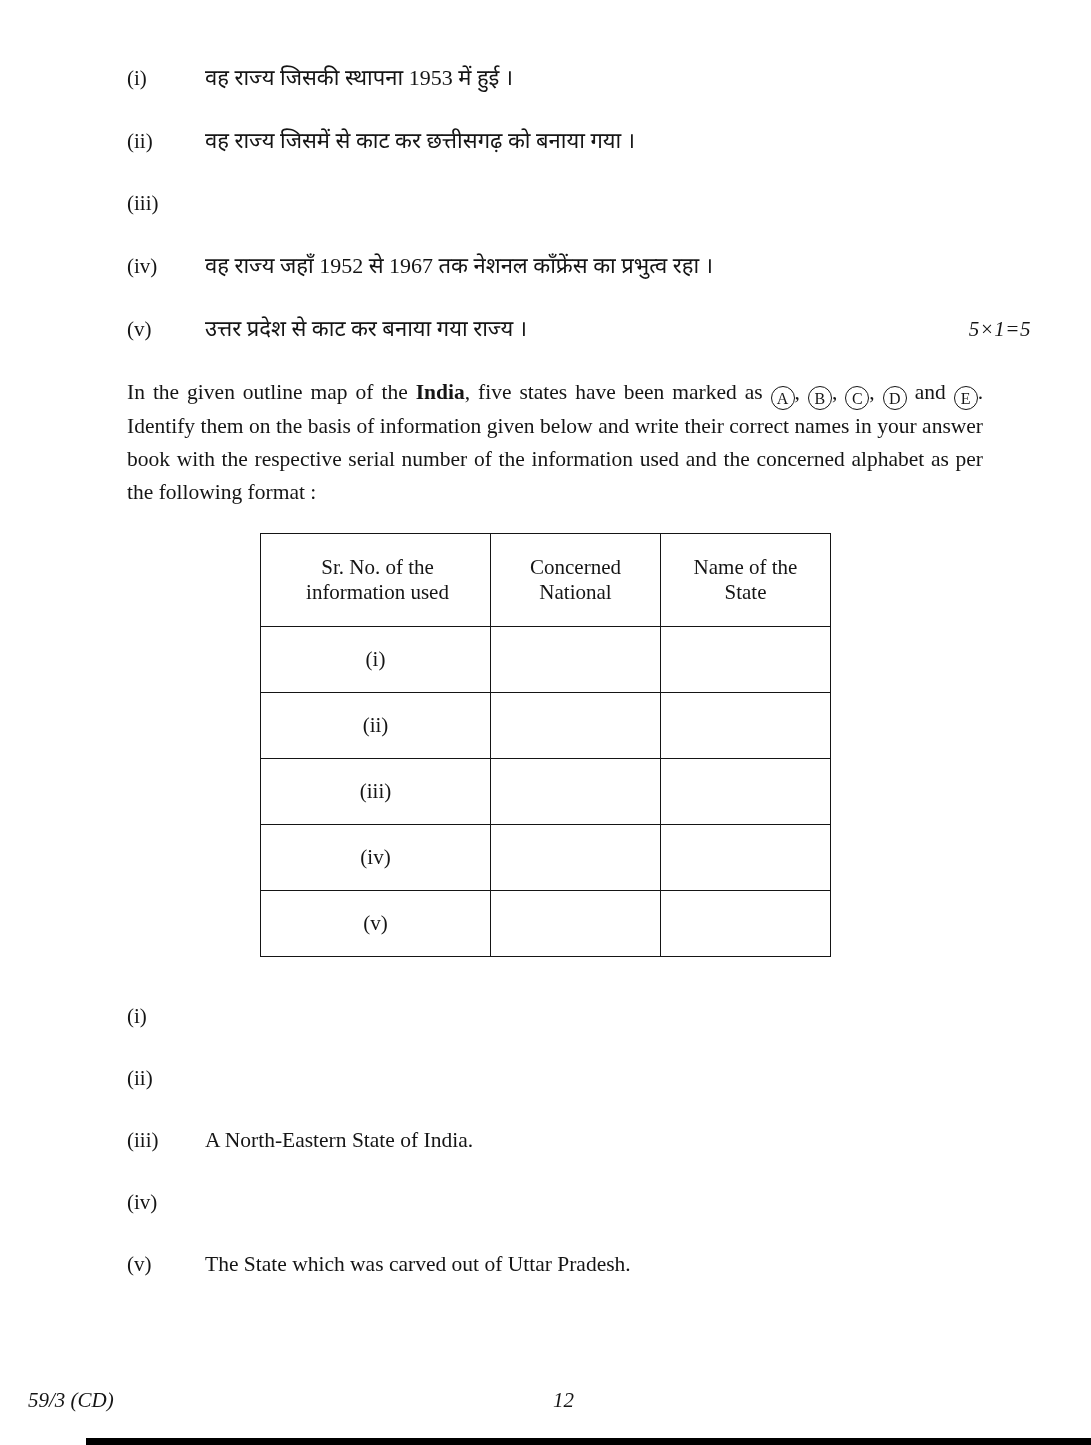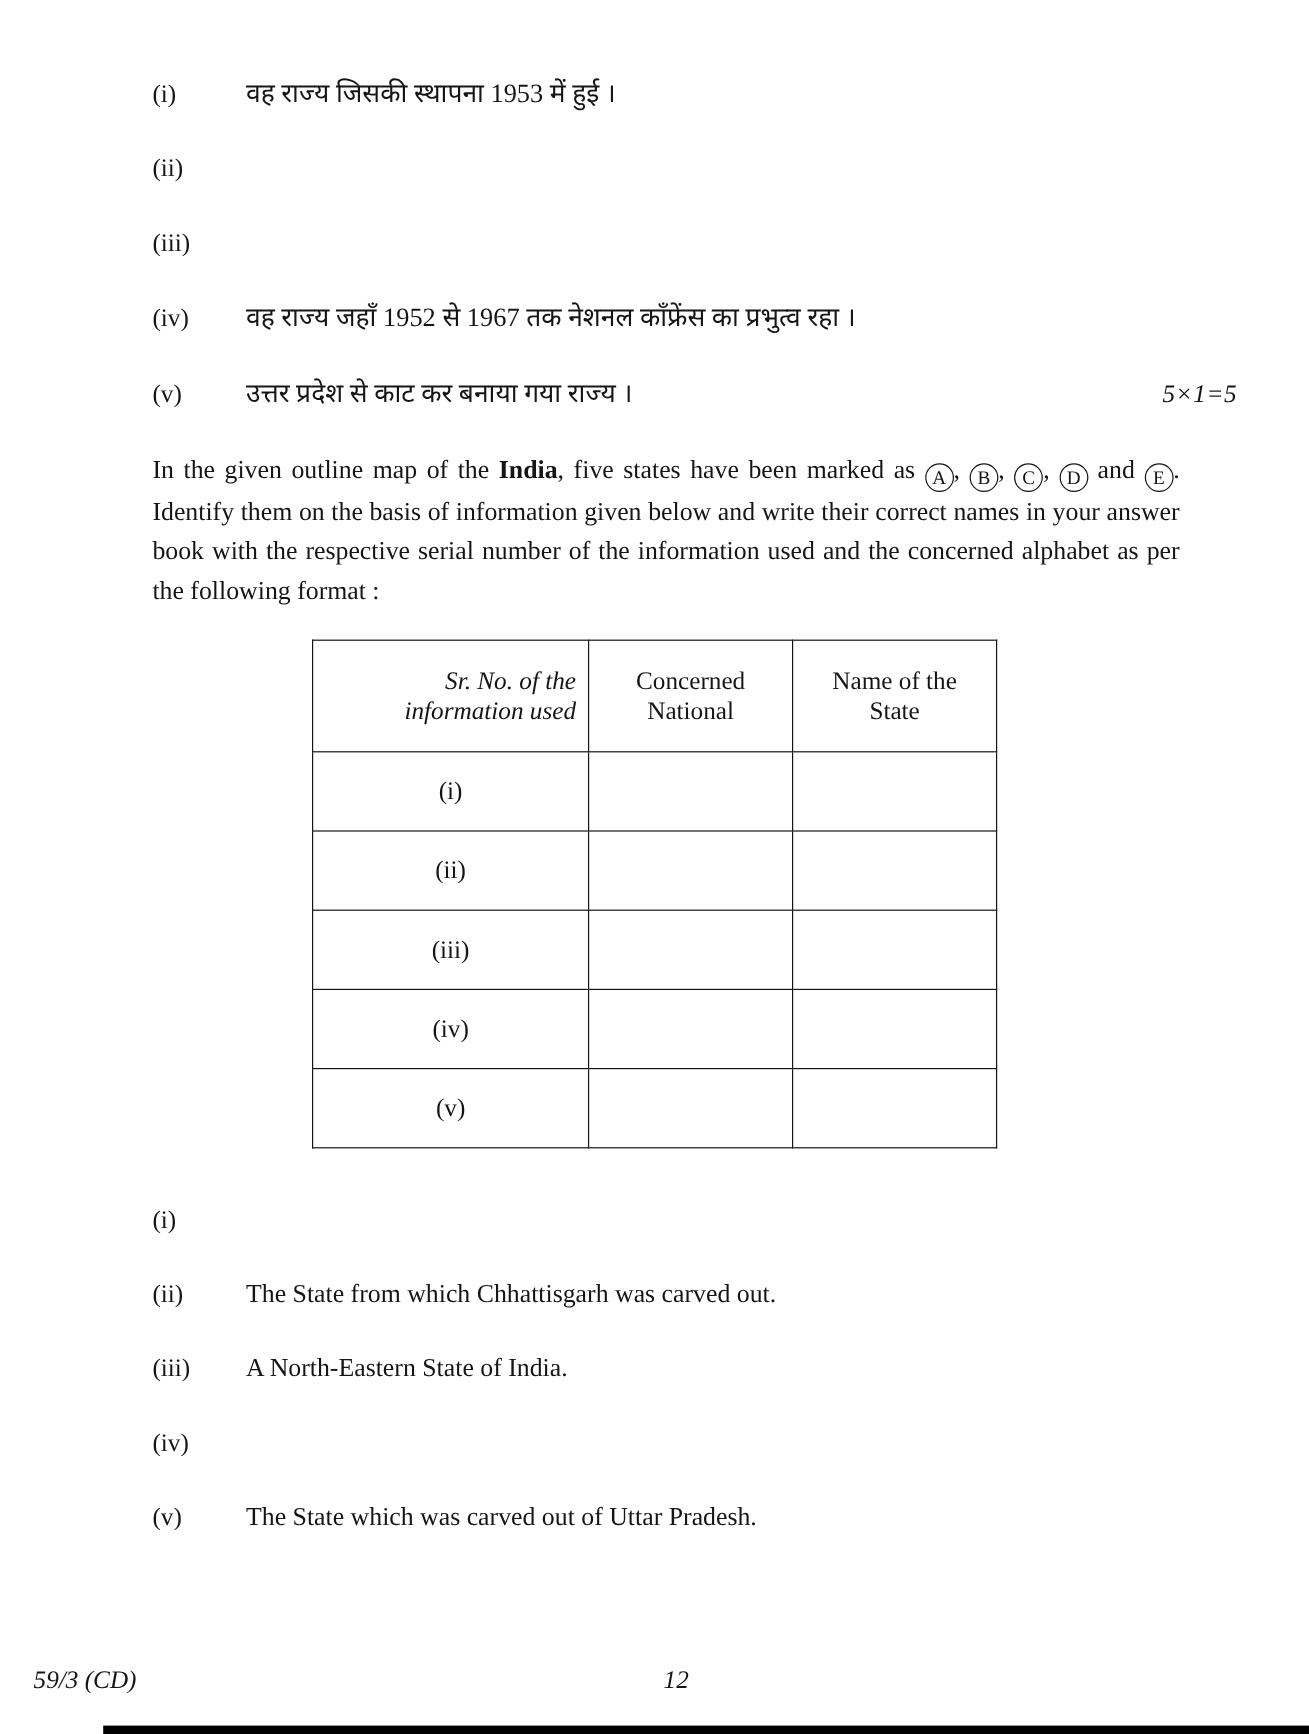--- a/index.html
+++ b/index.html
@@ -65,21 +65,21 @@
     width: 570px;
     margin: 24px 0 40px 133px;
     font-size: 21px;
   }
   table.fmt th, table.fmt td {
     border: 1.5px solid #151515;
     font-weight: normal;
     vertical-align: middle;
   }
   table.fmt th { height: 84px; padding: 4px 10px; }
-  table.fmt th.left { text-align: right; padding-left: 14px; font-style: italic; }
+  table.fmt th.left { text-align: center; padding-left: 14px; }
   table.fmt th.center { text-align: center; }
   table.fmt td { height: 63px; text-align: center; }
   col.c1 { width: 230px; }
   col.c2 { width: 170px; }
   col.c3 { width: 170px; }
 
   .eng-block { margin-top: 42px; }
 
   .footer-code {
     position: absolute;
@@ -112,20 +112,21 @@
 
 <div class="page">
 
   <div>
     <div class="q-item">
       <span class="q-label">(i)</span>
       <span class="q-text">वह राज्य जिसकी स्थापना 1953 में हुई ।</span>
     </div>
     <div class="q-item">
       <span class="q-label">(ii)</span>
+      <span class="q-text">वह राज्य जिसमें से काट कर छत्तीसगढ़ को बनाया गया ।</span>
     </div>
     <div class="q-item">
       <span class="q-label">(iii)</span>
     </div>
     <div class="q-item">
       <span class="q-label">(iv)</span>
       <span class="q-text">वह राज्य जहाँ 1952 से 1967 तक नेशनल काँफ्रेंस का प्रभुत्व रहा ।</span>
     </div>
     <div class="q-item">
       <span class="q-label">(v)</span>
@@ -177,21 +178,20 @@
       </tr>
     </tbody>
   </table>
 
   <div class="eng-block">
     <div class="e-item">
       <span class="q-label">(i)</span>
     </div>
     <div class="e-item">
       <span class="q-label">(ii)</span>
-      <span class="q-text">The State from which Chhattisgarh was carved out.</span>
     </div>
     <div class="e-item">
       <span class="q-label">(iii)</span>
       <span class="q-text">A North-Eastern State of India.</span>
     </div>
     <div class="e-item">
       <span class="q-label">(iv)</span>
     </div>
     <div class="e-item">
       <span class="q-label">(v)</span>

